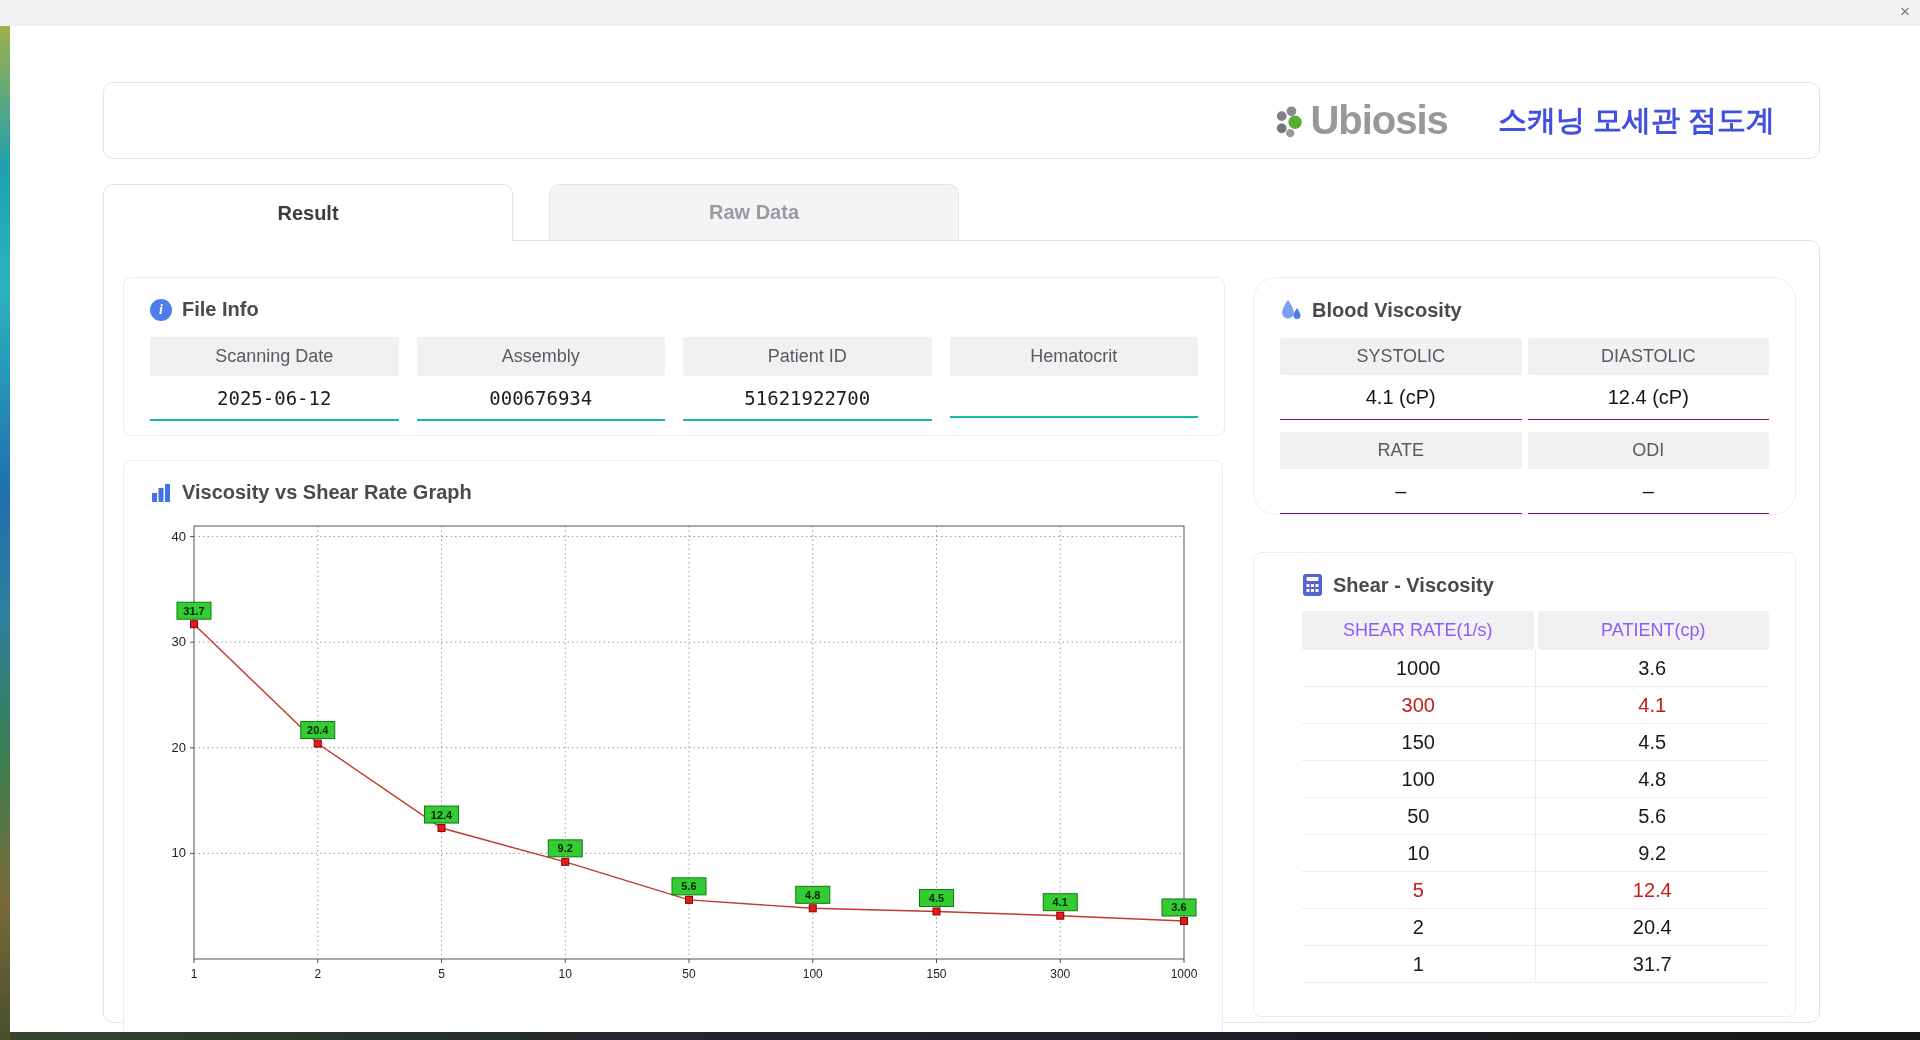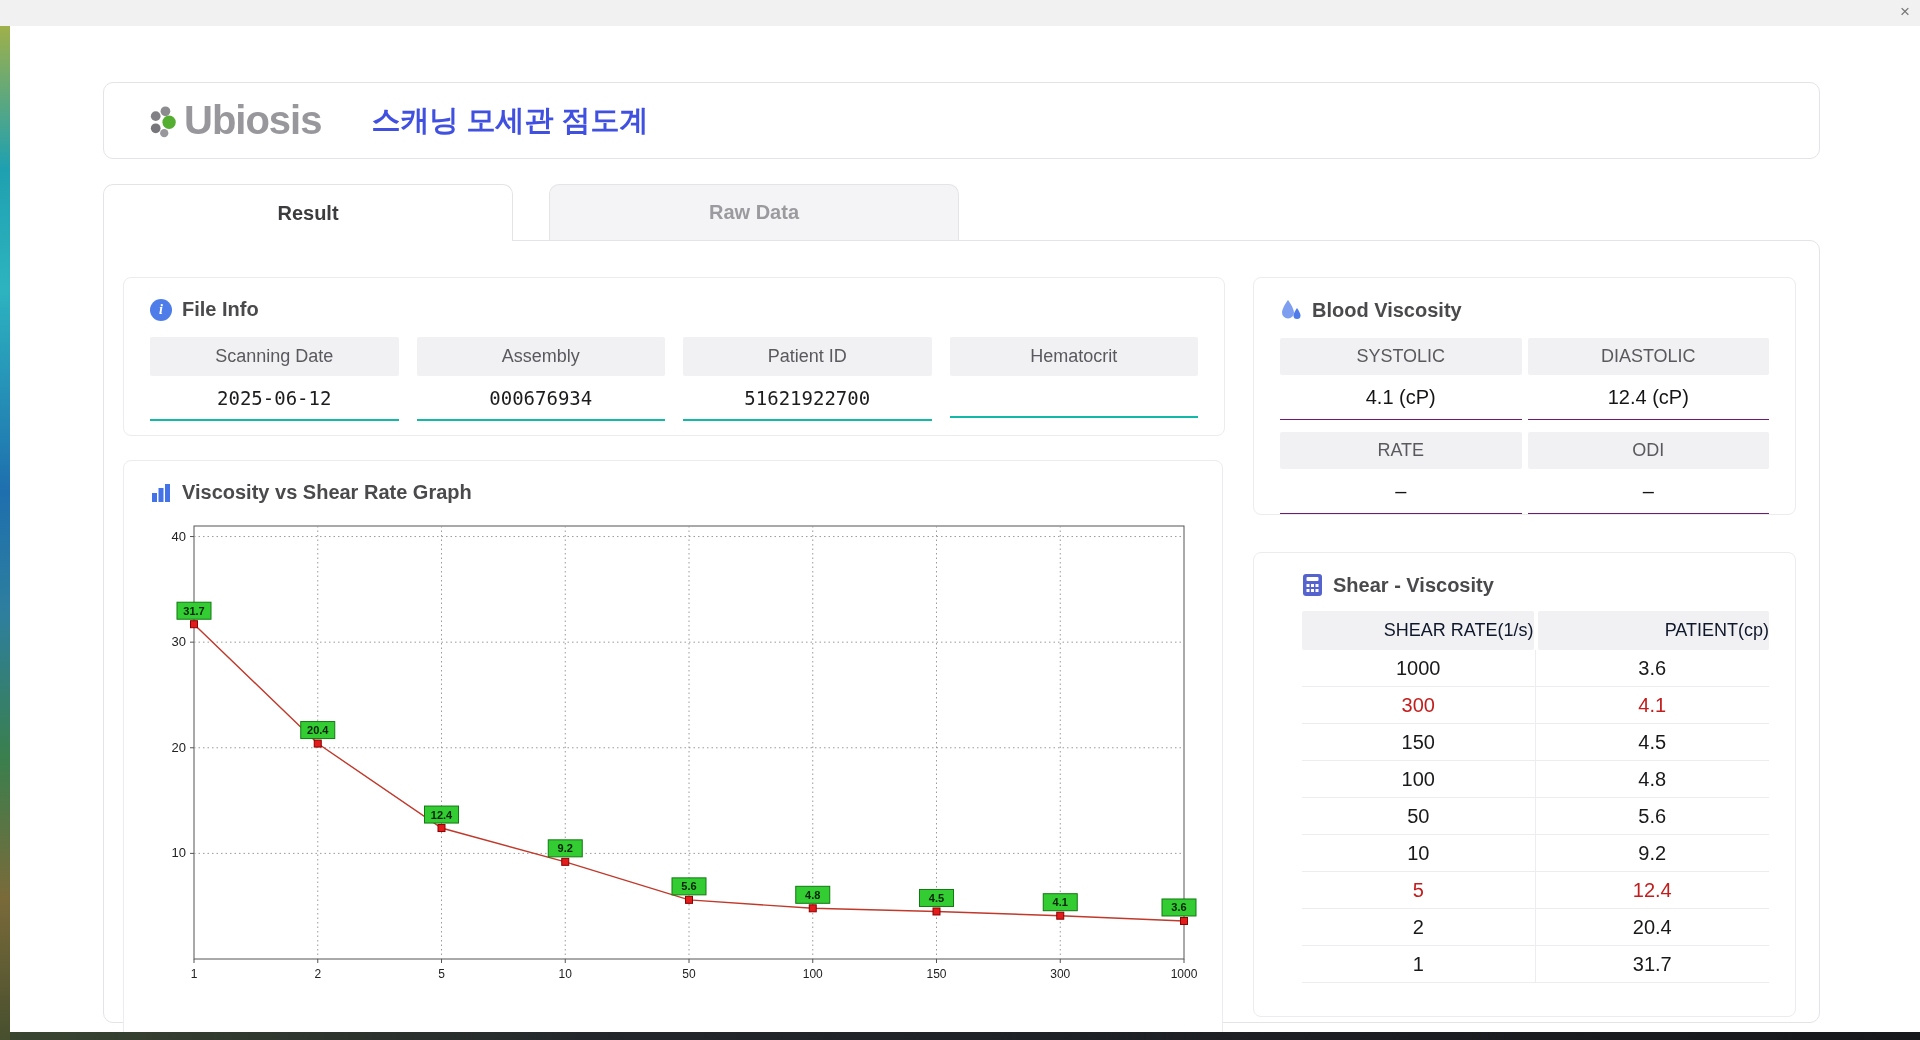--- a/index.html
+++ b/index.html
@@ -10,60 +10,60 @@
 
   .strip-left { position:absolute; left:0; top:26px; width:10px; bottom:0; z-index:9;
     background:linear-gradient(180deg,#9fb04a 0%,#1fa0b0 14%,#2db3c0 26%,#1e6fae 46%,#2e7f9e 58%,#3a7f4e 72%,#7a6a3a 86%,#474f2e 100%); }
   .strip-bottom { position:absolute; left:10px; right:0; bottom:0; height:8px; z-index:9;
     background:linear-gradient(90deg,#3a4530,#23272b 30%,#1b1d22 70%,#15171a); }
 
   .content { position:absolute; left:10px; top:26px; right:0; bottom:8px; background:#ffffff; }
 
   
   .header-card { position:absolute; left:93px; top:56px; width:1717px; height:77px;
-    border:1px solid #e4e4e7; border-radius:10px; background:#fff; display:flex; align-items:center; padding:0 44px; }
+    border:1px solid #e4e4e7; border-radius:10px; background:#fff; display:flex; align-items:center; padding:0 44px;justify-content:flex-end; }
   .logo { display:flex; align-items:center; gap:6px; }
   .logo-text { font-size:40px; font-weight:600; color:#98989c; letter-spacing:-1px; }
   .app-title { margin-left:50px; font-size:29px; font-weight:700; color:#4050e0; }
 
   
   .tabs { position:absolute; left:93px; top:158px; height:57px; display:flex; z-index:3;gap:36px; }
   .tab { width:410px; display:flex; align-items:center; justify-content:center;
     font-size:20px; font-weight:700; border:1px solid #e4e4e7; border-bottom:none; border-radius:10px 10px 0 0; cursor:pointer; }
   .tab.active { background:#fff; color:#3c3c3e; height:57px; }
   .tab.inactive { background:#f4f4f6; color:#9b9b9f; height:56px; }
 
   
   .main-card { position:absolute; left:93px; top:214px; width:1717px; height:783px;
     border:1px solid #e4e4e7; border-radius:0 10px 10px 10px; background:#fff; z-index:2; }
 
   .panel { position:absolute; border:1px solid #ececef; border-radius:8px; background:#fff; padding:20px 26px; }
   .panel-file { left:19px; top:36px; width:1102px; height:159px; }
   .panel-graph { left:19px; top:219px; width:1100px; height:620px; }
-  .panel-blood { left:1149px; top:36px; width:543px; height:238px; }
+  .panel-blood { left:1149px; top:36px; width:543px; height:238px;border-radius:23px; }
   .panel-shear { left:1149px; top:311px; width:543px; height:465px;padding-left:48px; }
 
   .heading { display:flex; align-items:center; gap:10px; font-size:20px; font-weight:700; color:#4a4a4c; }
   .icon { display:inline-flex; align-items:center; justify-content:center; }
   .info-icon { width:22px; height:22px; border-radius:50%; background:#4e7de9; color:#fff; font-size:14px; font-weight:700; font-family:"Liberation Serif",serif; font-style:italic; }
 
   
   .fi-grid { display:grid; grid-template-columns:repeat(4,1fr); column-gap:18px; margin-top:16px; }
   .cell-label { background:#f1f1f4; color:#5a5a5e; font-size:18px; text-align:center; padding:9px 0; border-radius:2px; }
   .cell-value { color:#1c1c1e; font-size:19px; font-family:"DejaVu Sans Mono",monospace; text-align:center; padding:11px 0 10px; border-bottom:2px solid #14b8a6; min-height:42px; }
 
   
   .bv-grid { display:grid; grid-template-columns:1fr 1fr; column-gap:6px; margin-top:16px; }
   .bv-label { background:#f1f1f4; color:#5a5a5e; font-size:18px; text-align:center; padding:8px 0; border-radius:2px; }
   .bv-value { color:#151517; font-size:20px; text-align:center; padding:11px 0 10px; border-bottom:1px solid #701a75; }
 
   
   .sv-table { margin-top:14px; }
   .sv-head { display:grid; grid-template-columns:1fr 1fr; column-gap:4px; }
-  .sv-head-cell { background:#f1f1f4; color:#0f172a; font-size:18px; text-align:right; padding:9px 0; border-radius:2px; }
+  .sv-head-cell { background:#f1f1f4; color:#8b5cf6; font-size:18px; text-align:center; padding:9px 0; border-radius:2px; }
   .sv-row { display:grid; grid-template-columns:1fr 1fr; height:37px; border-bottom:1px solid #ededf0; }
   .sv-cell { display:flex; align-items:center; justify-content:center; font-size:20px; color:#19191b; }
   .sv-row .sv-cell:first-child { border-right:1px solid #ededf0; }
   .sv-row.red .sv-cell { color:#c31d1d; }
 
   .chart-wrap { margin-top:10px; }
 </style>
 </head>
 <body>
 

